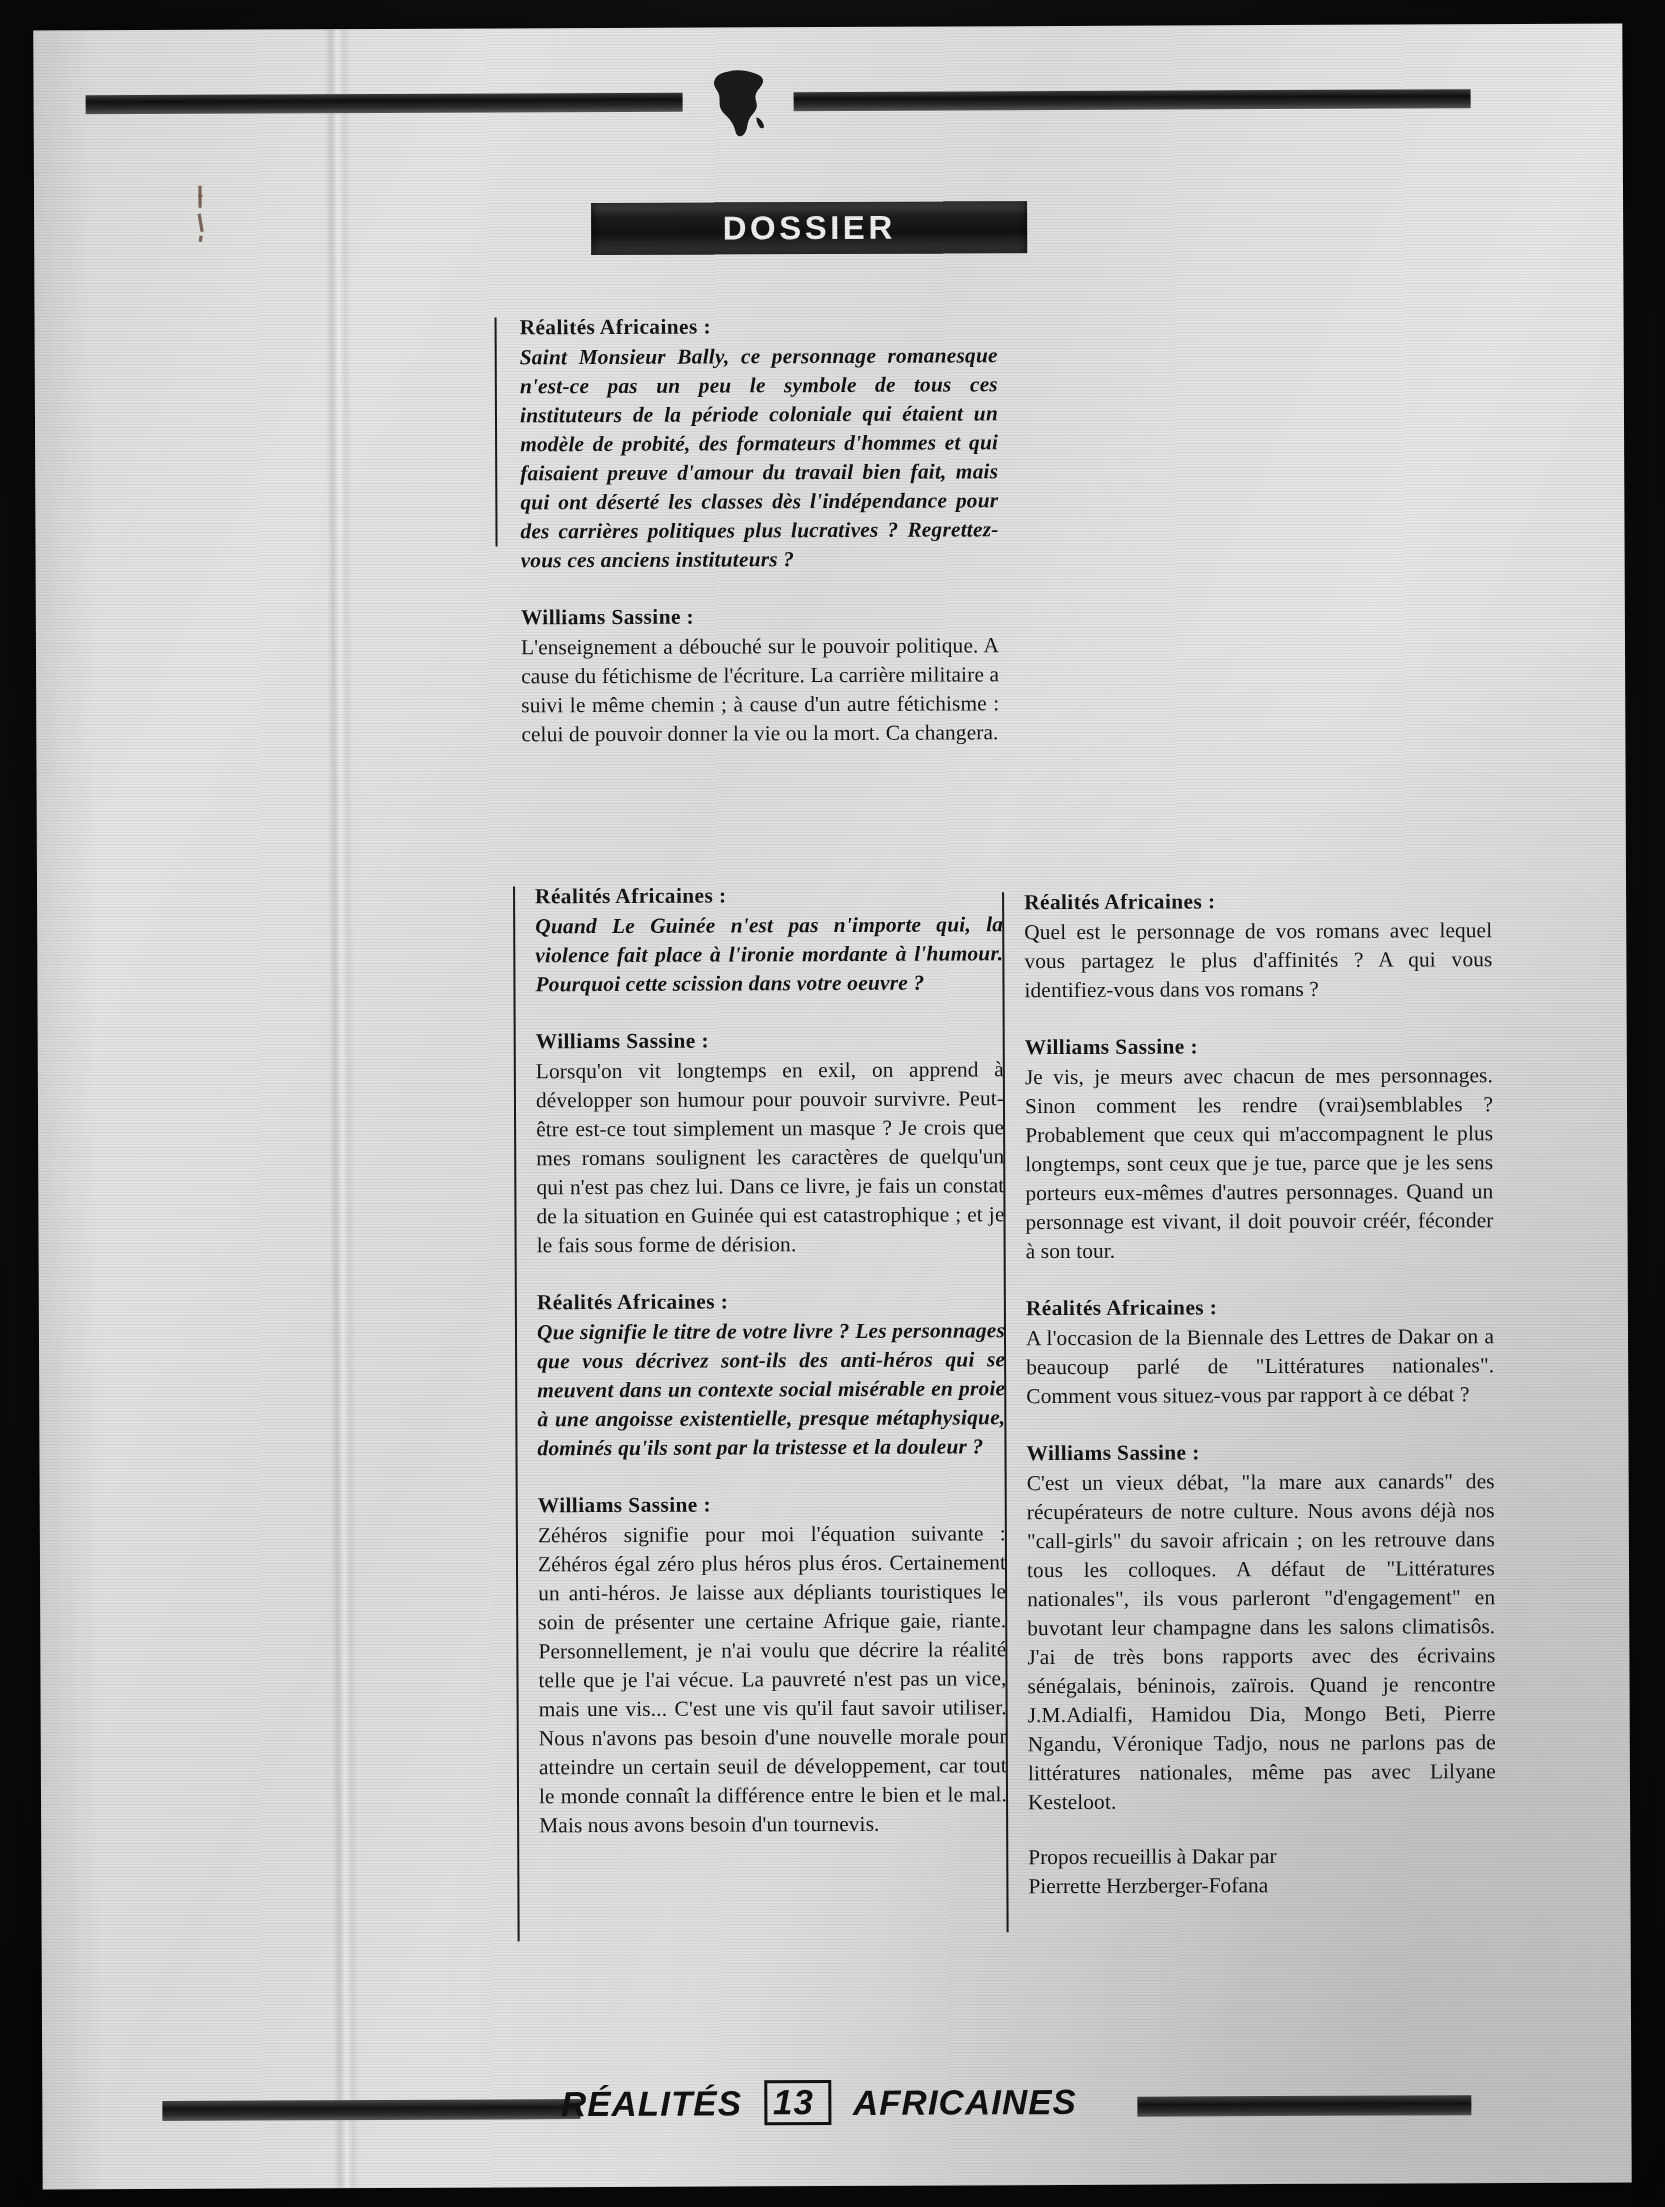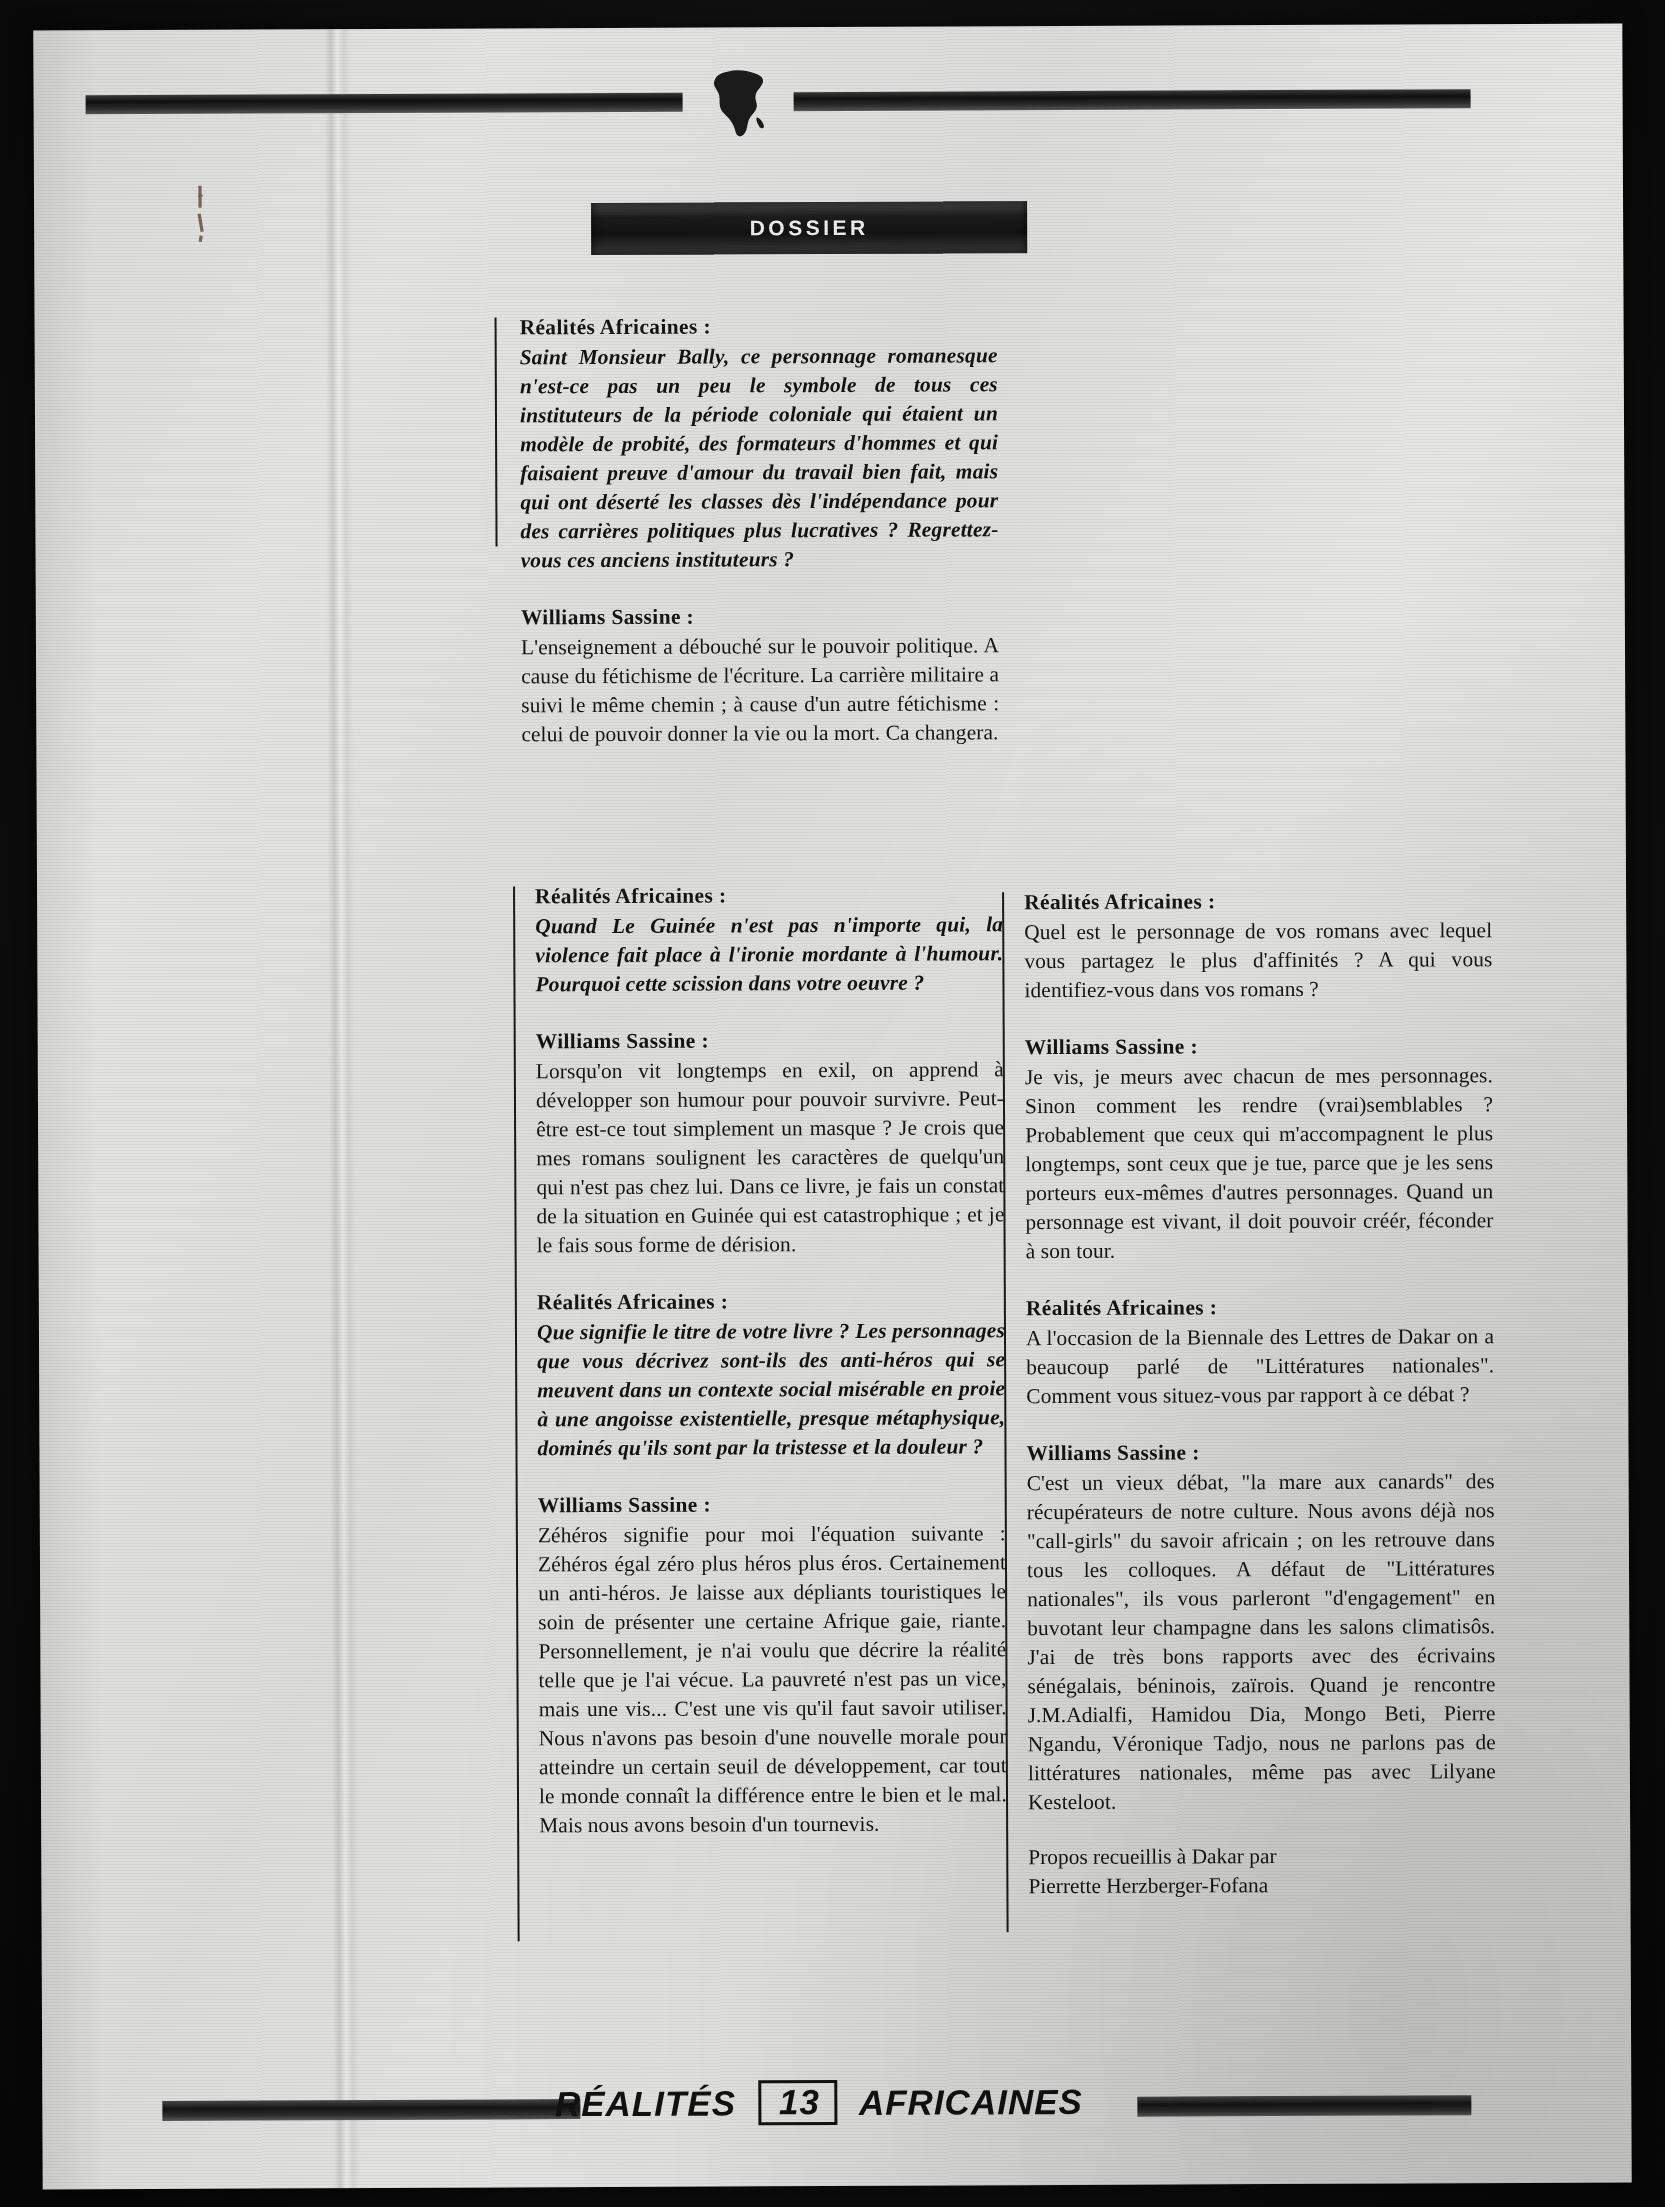--- a/index.html
+++ b/index.html
@@ -61,21 +61,21 @@
     position:absolute;left:557px;top:175px;
     width:436px;height:52px;
     background:linear-gradient(180deg,#4a4a4a 0%,#1c1c1c 28%,#121212 60%,#3c3c3c 100%);
     display:flex;align-items:center;justify-content:center;
     box-shadow:inset 0 0 10px rgba(0,0,0,.8);
   }
   .dossier-banner span{
     color:#ededeb;
     font-family:"Liberation Sans",sans-serif;
     font-weight:bold;
-    font-size:21px;
+    font-size:33px;
     letter-spacing:3.5px;
   }
 
   
   .staple{position:absolute;left:159px;top:154px;width:16px;height:60px;}
 
   
   .col{
     position:absolute;
     color:#131313;
@@ -137,21 +137,21 @@
   .foot-right{left:1035px;width:334px;}
   .foot-text{
     position:absolute;left:438px;top:8px;width:557px;
     display:flex;align-items:center;justify-content:center;gap:22px;
     font-family:"Liberation Sans",sans-serif;
     font-style:italic;font-weight:bold;font-size:35px;
     letter-spacing:1px;color:#111;
   }
   .page-num{
     border:3px solid #111;
-    padding:1px 14px 3px 18px;
+    padding:1px 14px 3px 6px;
     font-style:italic;font-weight:bold;
     line-height:1;
   }
   .noise{
     position:absolute;inset:0;pointer-events:none;opacity:.10;
     background-image:repeating-linear-gradient(0deg,rgba(0,0,0,.5) 0 1px,rgba(0,0,0,0) 1px 3px);
   }
 </style>
 </head>
 <body>

